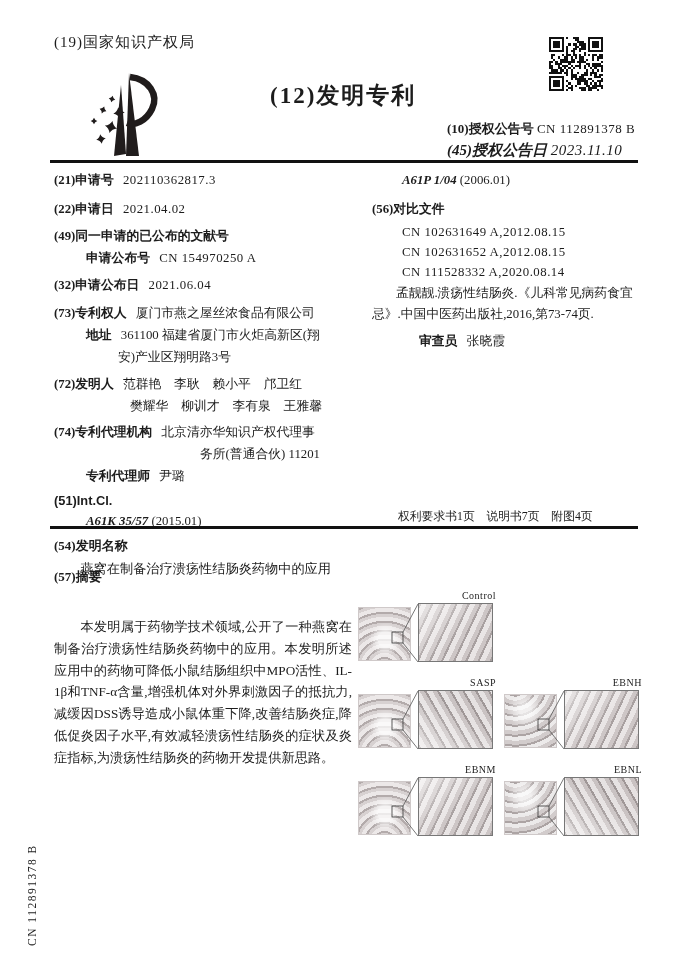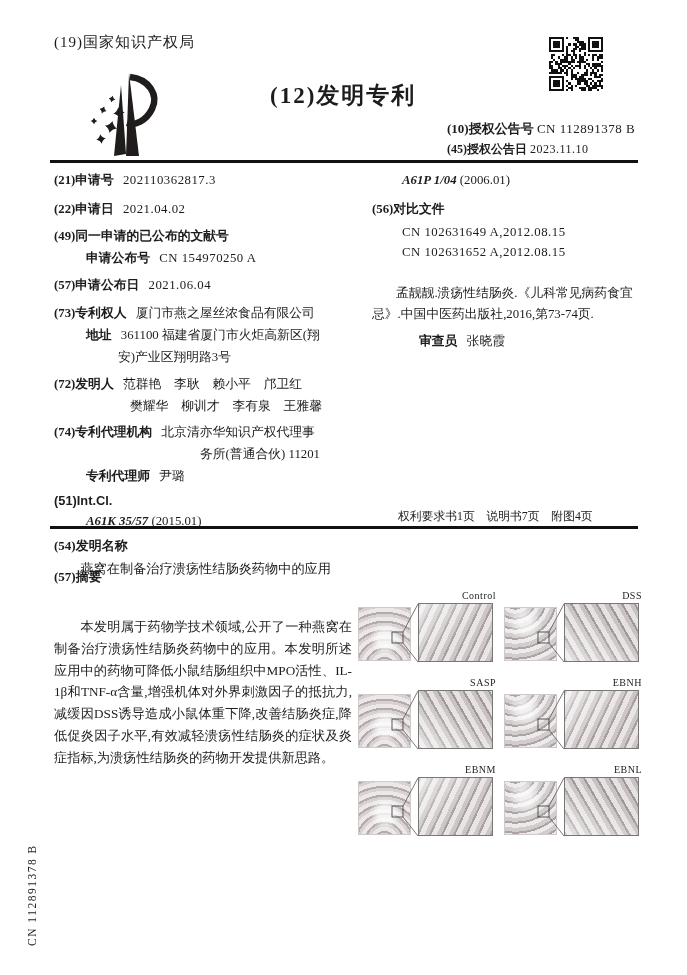--- a/index.html
+++ b/index.html
@@ -8,21 +8,21 @@
          font-family:"Liberation Serif","DejaVu Serif",serif; color:#1c1c1c; }
   .abs { position:absolute; white-space:nowrap; }
   .b   { font-weight:bold; }
   .sans{ font-family:"Liberation Sans","DejaVu Sans",sans-serif; }
   .num { font-family:"Liberation Serif","DejaVu Serif",serif; letter-spacing:.5px; }
 
   
   .office    { left:54px;  top:33px;  font-size:15px; font-weight:normal; letter-spacing:1px; }
   .doc-type  { left:270px; top:80px;  font-size:23px; font-weight:bold; letter-spacing:2px; }
   .grant-no  { left:447px; top:120px; font-size:13px; }
-  .grant-dt  { left:447px; top:141px; font-size:12px; }
+  .grant-dt  { left:447px; top:141px; font-size:15px;font-style:italic; }
   .grant-no .lbl,.grant-dt .lbl { font-weight:bold; }
   .rule { position:absolute; left:50px; width:588px; height:2.5px; background:#111; }
   .rule1 { top:160px; } .rule2 { top:526px; }
 
   
   .row { font-size:12.8px; line-height:17px; }
   .row .lbl { font-weight:bold; margin-right:6px; }
   .ipc-code { font-style:italic; font-weight:bold; }
 
   
@@ -343,21 +343,21 @@
   <div class="abs row" style="left:54px;top:201px;">
     <span class="lbl">(22)申请日</span>
     <span class="num">2021.04.02</span>
   </div>
   <div class="abs row lbl b" style="left:54px;top:228px;font-weight:bold;">(49)同一申请的已公布的文献号</div>
   <div class="abs row" style="left:86px;top:250px;">
     <span class="lbl">申请公布号</span>
     <span class="num">CN 154970250 A</span>
   </div>
   <div class="abs row" style="left:54px;top:277px;">
-    <span class="lbl">(57)申请公布日</span>
+    <span class="lbl">(32)申请公布日</span>
     <span class="num">2021.06.04</span>
   </div>
   <div class="abs row" style="left:54px;top:305px;">
     <span class="lbl">(73)专利权人</span>
     <span>厦门市燕之屋丝浓食品有限公司</span>
   </div>
   <div class="abs row" style="left:86px;top:327px;">
     <span class="lbl">地址</span>
     <span>361100 福建省厦门市火炬高新区(翔</span>
   </div>
@@ -382,20 +382,21 @@
     <span>(2015.01)</span>
   </div>
 
   <div class="abs row" style="left:402px;top:172px;">
     <span class="ipc-code">A61P 1/04</span>
     <span>(2006.01)</span>
   </div>
   <div class="abs row lbl b" style="left:372px;top:201px;font-weight:bold;">(56)对比文件</div>
   <div class="abs row num" style="left:402px;top:224px;">CN 102631649 A,2012.08.15</div>
   <div class="abs row num" style="left:402px;top:244px;">CN 102631652 A,2012.08.15</div>
+  <div class="abs row num" style="left:402px;top:264px;">CN 111528332 A,2020.08.14</div>
   <div class="abs row" style="left:396px;top:285px;">孟靓靓.溃疡性结肠炎.《儿科常见病药食宜</div>
   <div class="abs row" style="left:372px;top:306px;">忌》.中国中医药出版社,2016,第73-74页.</div>
   <div class="abs row" style="left:402px;top:333px;margin-left:17px;">
     <span class="lbl">审查员</span>
     <span>张晓霞</span>
   </div>
   <div class="abs" style="left:398px;top:509px;font-size:11.8px;">权利要求书1页　说明书7页　附图4页</div>
 
   <div class="rule rule2"></div>
 
@@ -403,32 +404,20 @@
   <div class="para" style="left:54px;top:558px;width:296px;">燕窝在制备治疗溃疡性结肠炎药物中的应用</div>
   <div class="abs sec-label" style="left:54px;top:568px;">(57)摘要</div>
   <div class="para" style="left:54px;top:616px;width:298px;">本发明属于药物学技术领域,公开了一种燕窝在制备治疗溃疡性结肠炎药物中的应用。本发明所述应用中的药物可降低小鼠结肠组织中MPO活性、IL-1β和TNF-α含量,增强机体对外界刺激因子的抵抗力,减缓因DSS诱导造成小鼠体重下降,改善结肠炎症,降低促炎因子水平,有效减轻溃疡性结肠炎的症状及炎症指标,为溃疡性结肠炎的药物开发提供新思路。</div>
 
   <div id="figure-grid">
       <div class="panel" style="left: 0px; top: 0px;">
         <div class="panel-label">Control</div>
         <div class="panel-body">
           <div class="img overview texA"></div>
           <div class="img inset texB"></div>
-          <svg class="connector" viewBox="0 0 140 62">
-            <rect x="36" y="29" width="11" height="11" fill="none" stroke="#333" stroke-width="0.8"></rect>
-            <line x1="47" y1="29" x2="62" y2="1" stroke="#555" stroke-width="0.8"></line>
-            <line x1="47" y1="40" x2="62" y2="59" stroke="#555" stroke-width="0.8"></line>
-          </svg>
-        </div>
-      </div>
-      <div class="panel" style="left: 146px; top: 0px;">
-        <div class="panel-label">DSS</div>
-        <div class="panel-body">
-          <div class="img overview texC"></div>
-          <div class="img inset texD"></div>
           <svg class="connector" viewBox="0 0 140 62">
             <rect x="36" y="29" width="11" height="11" fill="none" stroke="#333" stroke-width="0.8"></rect>
             <line x1="47" y1="29" x2="62" y2="1" stroke="#555" stroke-width="0.8"></line>
             <line x1="47" y1="40" x2="62" y2="59" stroke="#555" stroke-width="0.8"></line>
           </svg>
         </div>
       </div>
       <div class="panel" style="left: 0px; top: 87px;">
         <div class="panel-label">SASP</div>
         <div class="panel-body">

